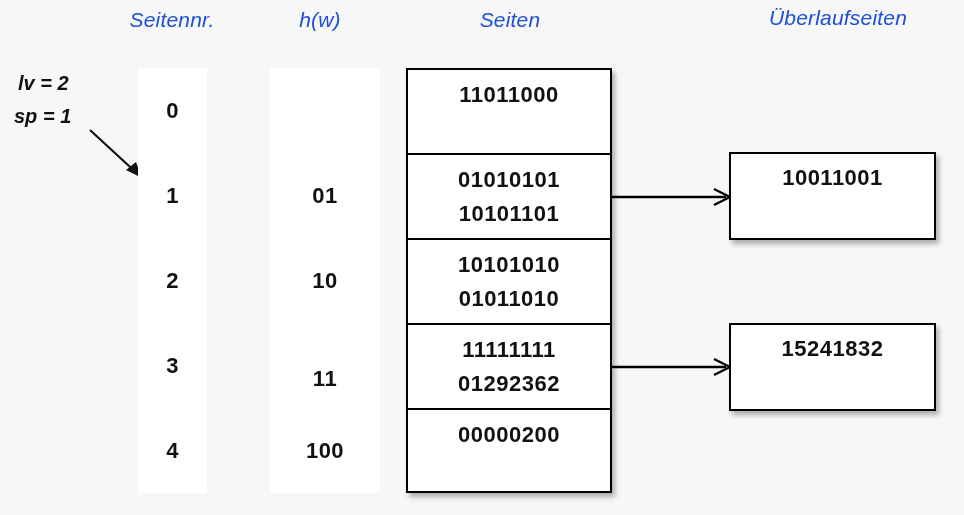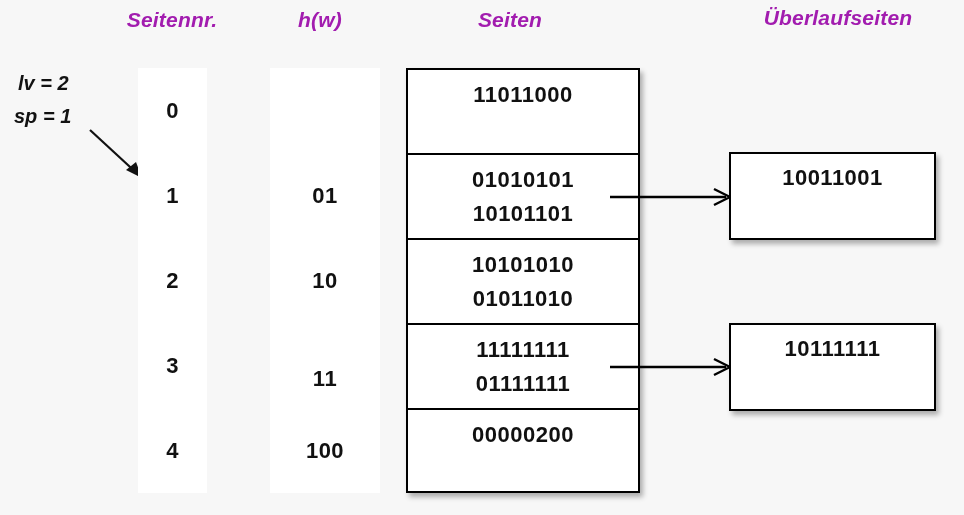--- a/index.html
+++ b/index.html
@@ -17,22 +17,22 @@
     position: relative;
     width: 964px;
     height: 515px;
   }
 
   
   .col-header {
     position: absolute;
     font-style: italic;
     font-size: 21px;
-    font-weight: 700;
-    color: #a21caf;
+    font-weight: 400;
+    color: #1d4ed8;
     letter-spacing: 0.2px;
     white-space: nowrap;
     transform: translateX(-50%);
   }
   #hdr-seitennr { left: 172px; top: 8px; }
   #hdr-hw       { left: 320px; top: 8px; }
   #hdr-seiten   { left: 510px; top: 8px; }
   #hdr-ueber    { left: 838px; top: 6px; }
 
   
@@ -77,21 +77,21 @@
     font-weight: 600;
     color: #111111;
     letter-spacing: 0.5px;
   }
 
   
   #seiten-table {
     position: absolute;
     left: 406px;
     top: 68px;
-    width: 234px;
+    width: 206px;
     height: 425px;
     background: #ffffff;
     border: 2.5px solid #000000;
     box-sizing: border-box;
     box-shadow: 3px 4px 5px rgba(0,0,0,0.30);
   }
   .seiten-cell {
     position: absolute;
     left: 0;
     width: 100%;
@@ -189,36 +189,36 @@
     <div class="seiten-cell" style="top:85px">
       <div class="seiten-line">01010101</div>
       <div class="seiten-line">10101101</div>
     </div>
     <div class="seiten-cell" style="top:170px">
       <div class="seiten-line">10101010</div>
       <div class="seiten-line">01011010</div>
     </div>
     <div class="seiten-cell" style="top:255px">
       <div class="seiten-line">11111111</div>
-      <div class="seiten-line">01111111</div>
+      <div class="seiten-line">01292362</div>
     </div>
     <div class="seiten-cell last" style="top:340px">
       <div class="seiten-line">00000200</div>
     </div>
   </div>
 
   <svg class="connector" id="connector-0" viewBox="0 0 122 24">
     <line x1="0" y1="12" x2="116" y2="12" stroke="#000000" stroke-width="2.4"></line>
     <polyline points="104,4 120,12 104,20" fill="none" stroke="#000000" stroke-width="2.4"></polyline>
   </svg>
   <svg class="connector" id="connector-1" viewBox="0 0 122 24">
     <line x1="0" y1="12" x2="116" y2="12" stroke="#000000" stroke-width="2.4"></line>
     <polyline points="104,4 120,12 104,20" fill="none" stroke="#000000" stroke-width="2.4"></polyline>
   </svg>
 
   <div class="overflow-box" id="overflow-box-0">
     <div class="overflow-text">10011001</div>
   </div>
   <div class="overflow-box" id="overflow-box-1">
-    <div class="overflow-text">10111111</div>
+    <div class="overflow-text">15241832</div>
   </div>
 
 </div>
 
 </body></html>

